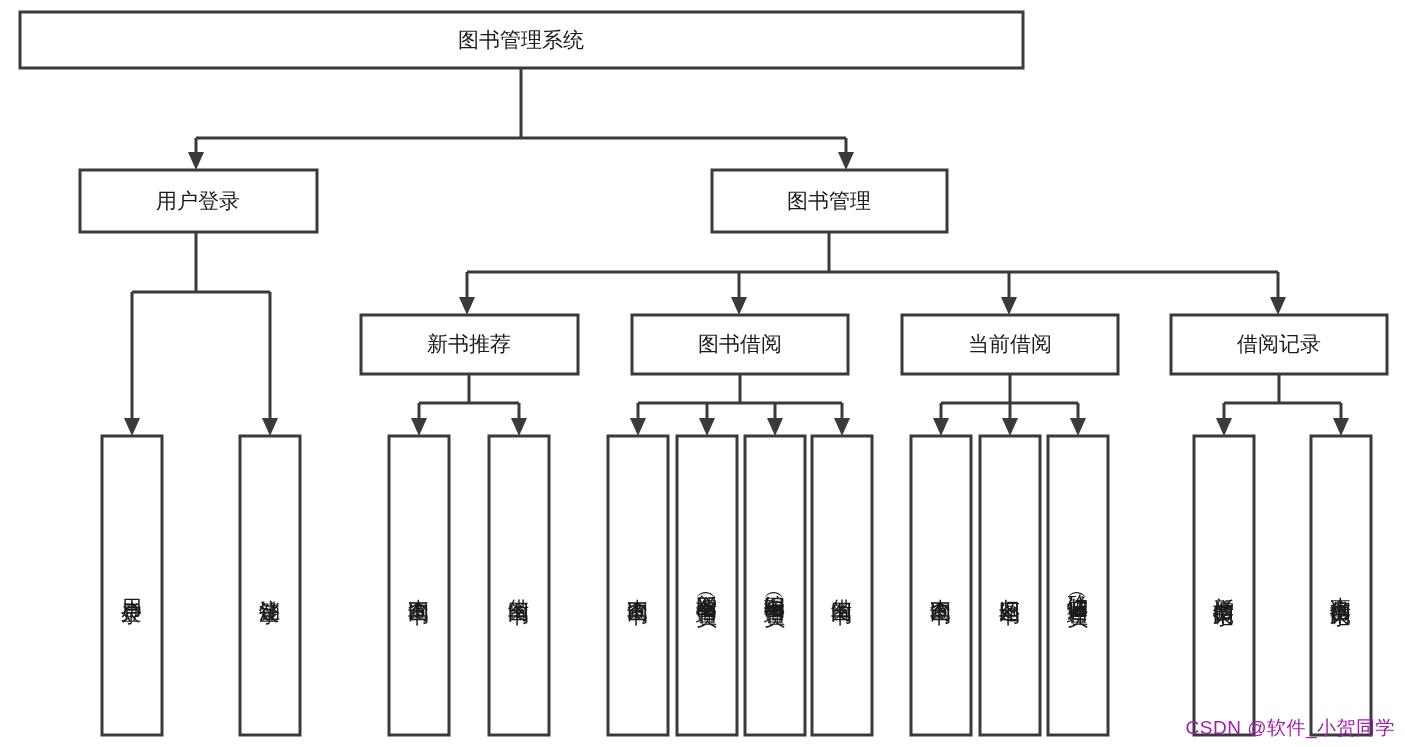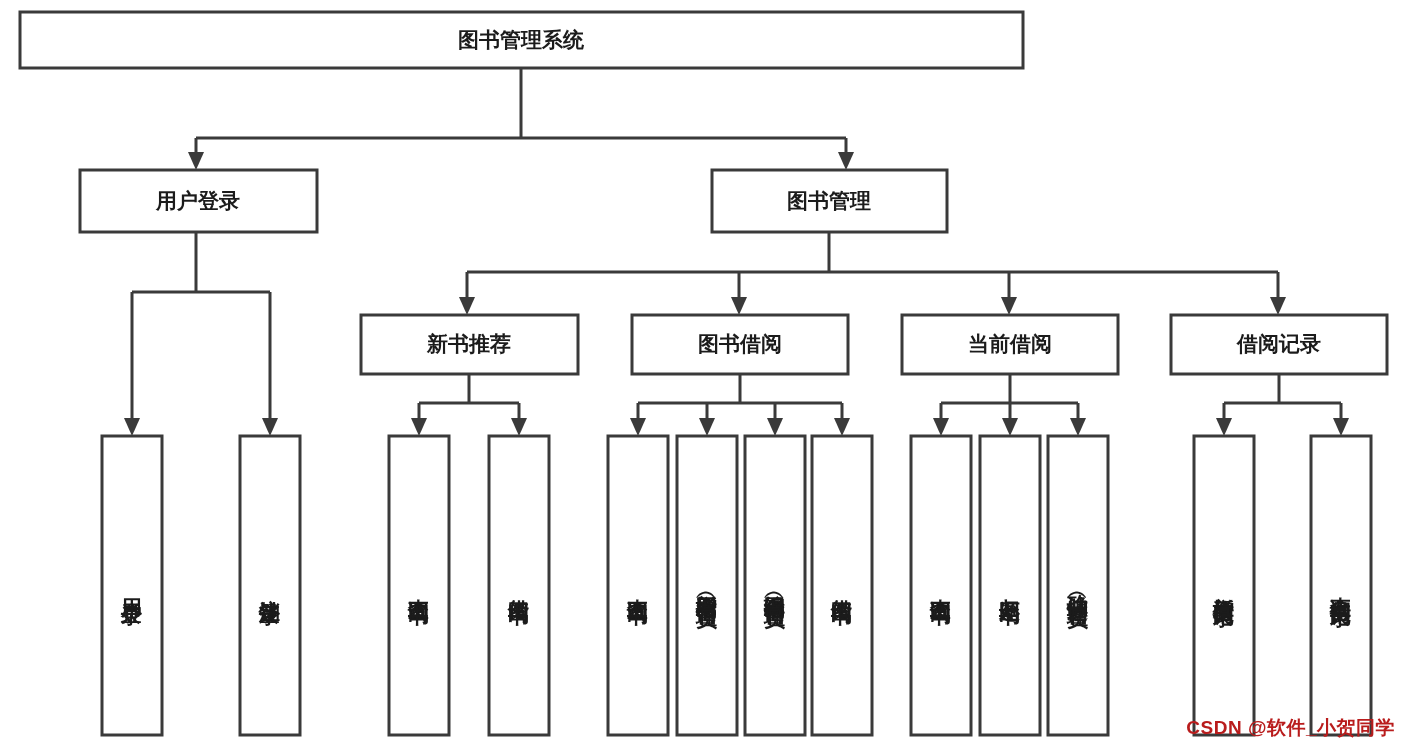--- a/index.html
+++ b/index.html
@@ -11,21 +11,20 @@
     width: 1405px;
     height: 747px;
     font-family: "Liberation Sans", "DejaVu Sans", sans-serif;
     overflow: hidden;
   }
   #diagram-root {
     position: relative;
     width: 1405px;
     height: 747px;
     background: #ffffff;
-    font-weight: bold;
   }
   svg#flow {
     position: absolute;
     left: 0;
     top: 0;
     width: 1405px;
     height: 747px;
     display: block;
   }
   .node-box {
@@ -63,21 +62,21 @@
     color: #1b1b1b;
     white-space: nowrap;
     pointer-events: none;
   }
   .watermark {
     position: absolute;
     right: 10px;
     bottom: 6px;
     font-family: "Liberation Sans", "DejaVu Sans", sans-serif;
     font-size: 19px;
-    color: #b91c1c;
+    color: #a21caf;
     white-space: nowrap;
     letter-spacing: 0.5px;
   }
 </style>
 </head>
 <body>
 
 <div id="diagram-root">
 
   <svg id="flow" viewBox="0 0 1405 747">

